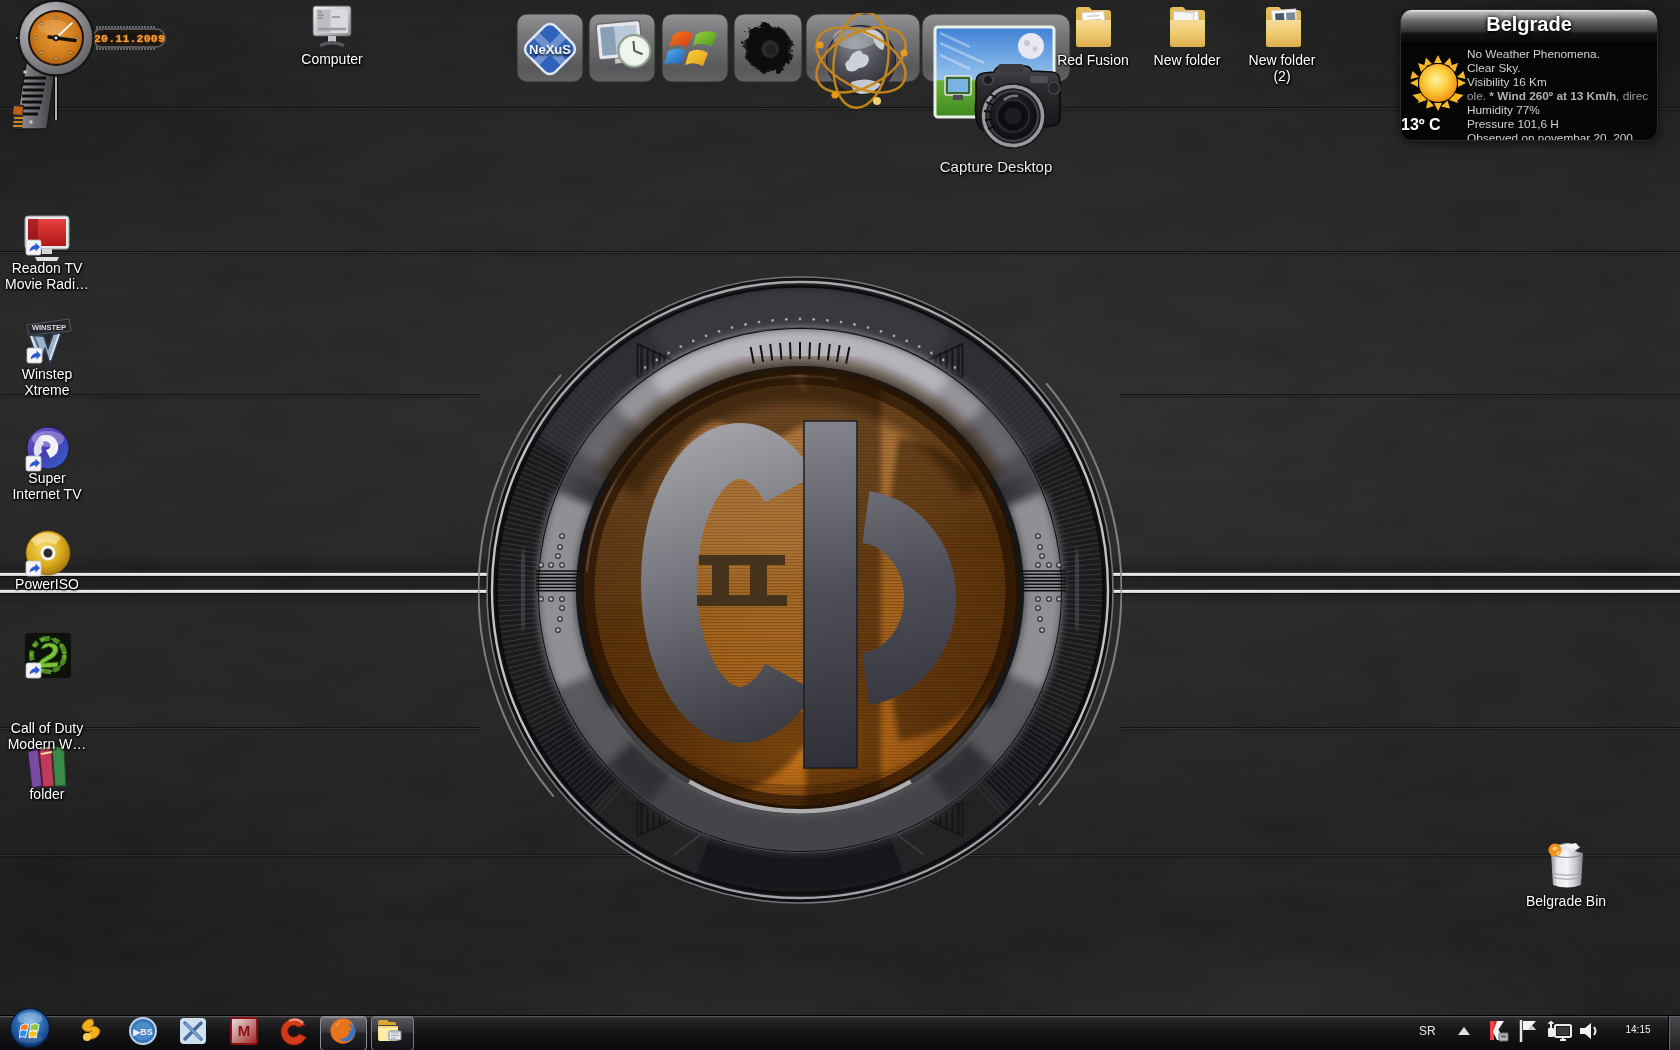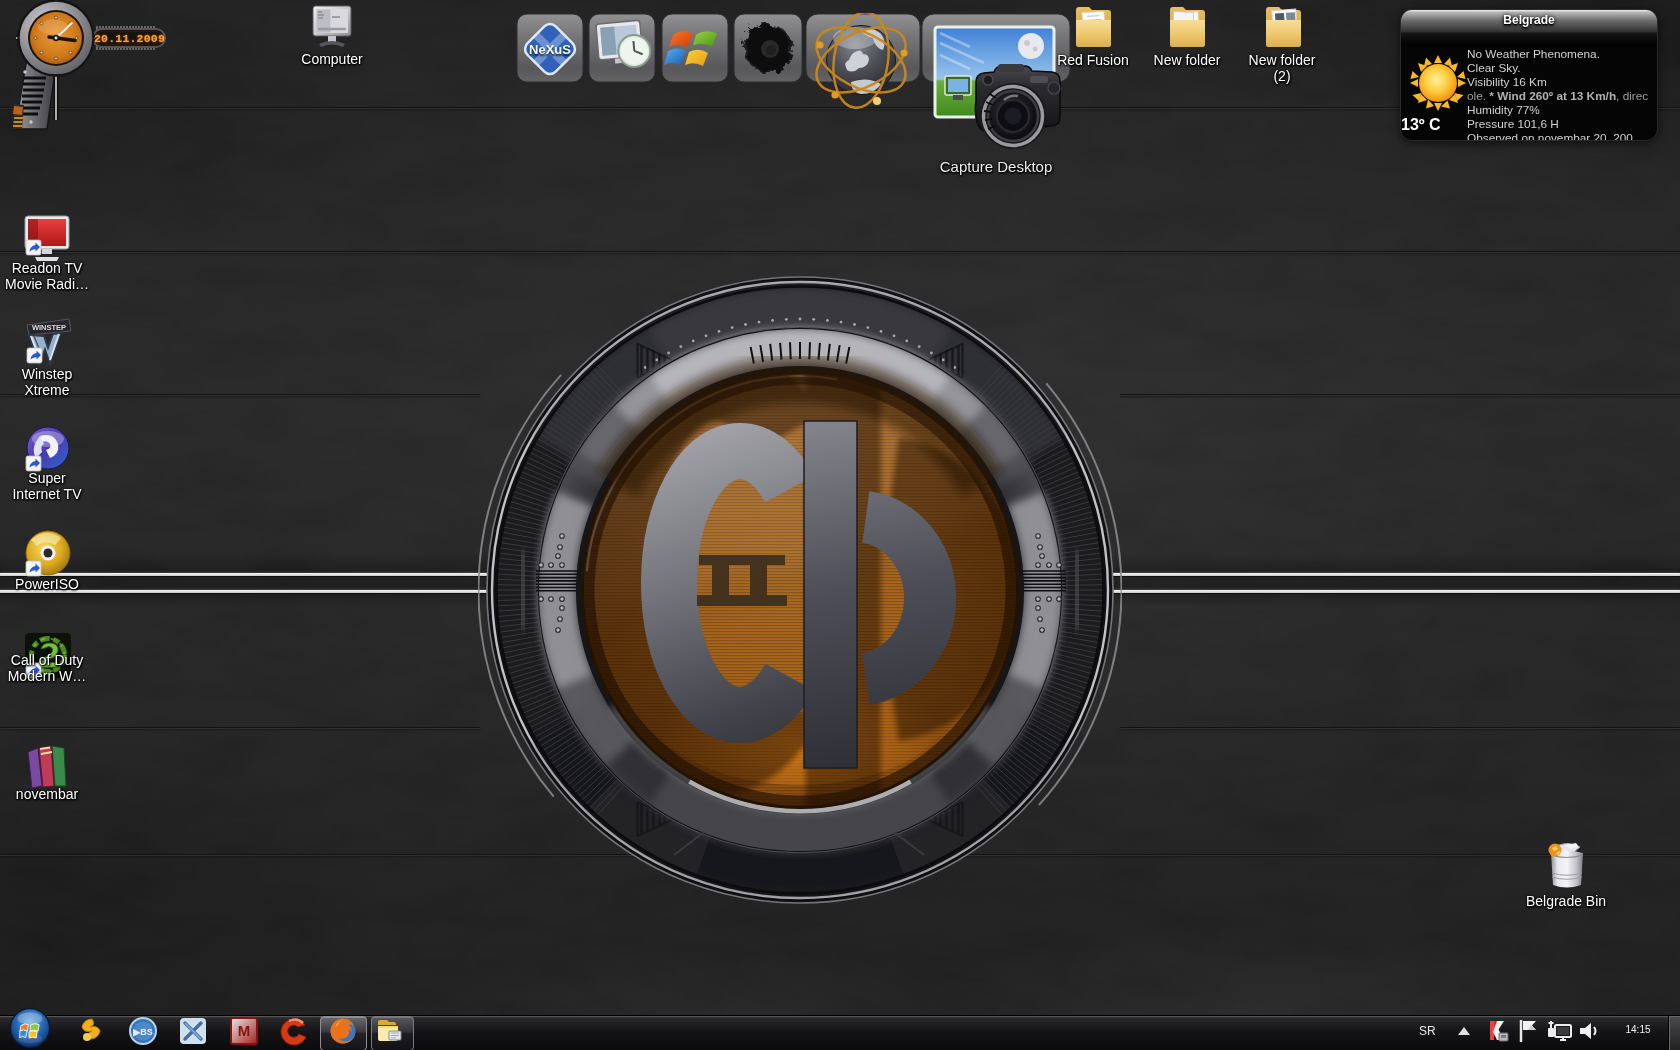--- a/index.html
+++ b/index.html
@@ -517,21 +517,21 @@
 </g>
 </svg>
 <div class="lbl" style="left:1046px;top:52px;width:94px">Red Fusion</div>
 <div class="lbl" style="left:1139px;top:52px;width:96px">New folder</div>
 <div class="lbl" style="left:1234px;top:52px;width:96px">New folder<br>(2)</div>
 
 <div class="abs" style="left:1400px;top:9px;width:256px;height:130px;border-radius:12px;
  background:#050505;border:1px solid #2a2a2a;overflow:hidden;box-shadow:0 2px 8px rgba(0,0,0,0.6)">
  <div class="abs" style="left:0;top:0;width:256px;height:36px;
   background:linear-gradient(180deg,#f0f0f0 0%,#b9b9b9 6%,#6a6a6a 30%,#2e2e2e 62%,#161616 63%,#000 100%);"></div>
- <div class="abs" style="left:0;top:3px;width:256px;text-align:center;color:#fff;font-size:12px;font-weight:bold;
+ <div class="abs" style="left:0;top:3px;width:256px;text-align:center;color:#fff;font-size:20px;font-weight:bold;
   text-shadow:0 1px 0 #000,0 2px 3px #000,0 0 4px #000">Belgrade</div>
  <svg class="abs" style="left:8px;top:44px" width="58" height="58" viewBox="0 0 58 58">
   <defs>
         <radialGradient id="sung" cx="0.46" cy="0.42" r="0.6">
    <stop offset="0" stop-color="#fdf0a0"></stop>
           <stop offset="0.5" stop-color="#fbce3e"></stop>
           <stop offset="0.85" stop-color="#f6a018"></stop>
           <stop offset="1" stop-color="#ee8408"></stop>
   </radialGradient>
       </defs>
@@ -634,22 +634,22 @@
 <use href="#sc" x="26" y="240"></use>
 <use href="#sc" x="27" y="348"></use>
 <use href="#sc" x="26" y="456"></use>
 <use href="#sc" x="26" y="561"></use>
 <use href="#sc" x="26" y="663"></use>
 </svg>
 <div class="lbl" style="left:0;top:260px;width:94px">Readon TV<br>Movie Radi…</div>
 <div class="lbl" style="left:0;top:366px;width:94px">Winstep<br>Xtreme</div>
 <div class="lbl" style="left:0;top:470px;width:94px">Super<br>Internet TV</div>
 <div class="lbl" style="left:0;top:576px;width:94px">PowerISO</div>
-<div class="lbl" style="left:0;top:652px;width:94px">Call of Duty<br>Modern W…</div>
-<div class="lbl" style="left:0;top:786px;width:94px">novembar</div>
+<div class="lbl" style="left:0;top:720px;width:94px">Call of Duty<br>Modern W…</div>
+<div class="lbl" style="left:0;top:786px;width:94px">folder</div>
 
 <svg class="abs" style="left:1544px;top:843px" width="46" height="48" viewBox="0 0 46 48">
 <defs>
       <linearGradient id="bing" x1="0" y1="0" x2="1" y2="0">
 <stop offset="0" stop-color="#8e8e94"></stop>
         <stop offset="0.2" stop-color="#e8e8ec"></stop>
         <stop offset="0.5" stop-color="#f5f5f8"></stop>
         <stop offset="0.8" stop-color="#c0c0c6"></stop>
         <stop offset="1" stop-color="#7e7e84"></stop>
       </linearGradient>

